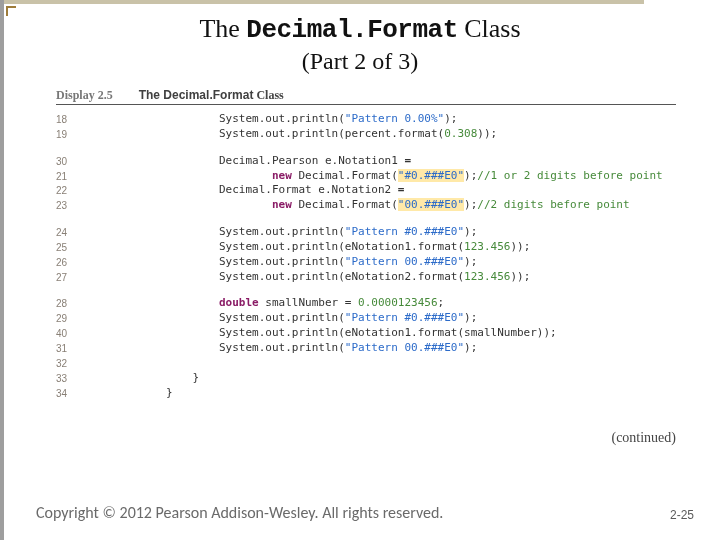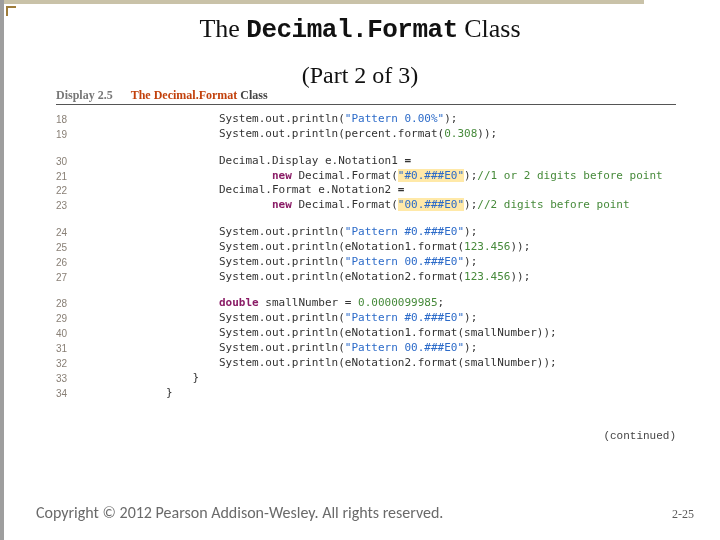--- a/index.html
+++ b/index.html
@@ -59,35 +59,36 @@
     line-height: 1.15;
   }
   .title .monocode {
     font-family: "Courier New", Courier, monospace;
     font-weight: bold;
     letter-spacing: -0.5px;
   }
   .title .sub {
     display: block;
     font-size: 24px;
-    margin-top: 16px;
+    margin-top: 2px;
   }
   .display-line {
     position: absolute;
     left: 56px;
     top: 88px;
     font-family: Georgia, serif;
     font-size: 12px;
     color: #777;
     font-weight: bold;
   }
   .display-line .classname {
-    font-family: Liberation Serif, serif;
-    color: #c2410c;
-    font-weight: bold;
+    font-family: Liberation Sans, sans-serif;
+    color: #404040;
+    font-weight: bold;
+    margin-left: 8px;
   }
   .display-line .class-suffix {
     font-family: Georgia, serif;
     color: #444;
     font-weight: bold;
   }
   .hr {
     position: absolute;
     left: 56px;
     right: 44px;
@@ -127,37 +128,37 @@
   .tok-str  { color: #2c6bc9; }                          
   .tok-hi   { background: #ffe9a8; color: #2c6bc9; }     
   .tok-cm   { color: #468a3a; }                          
   .tok-num  { color: #468a3a; }                          
   .tok-ty   { color: #333; }                             
   .tok-op   { color: #333; font-weight: bold; }          
   .continued {
     position: absolute;
     right: 44px;
     top: 430px;
-    font-size: 11px;
+    font-size: 14px;
     color: #444;
-    font-family: Liberation Mono, monospace;
+    font-family: Liberation Serif, serif;
   }
   .footer {
     position: absolute;
     left: 36px;
     bottom: 18px;
     font-family: Calibri, Arial, sans-serif;
     font-size: 16px;
     color: #6a6a6a;
   }
   .pagenum {
     position: absolute;
     right: 26px;
     bottom: 18px;
-    font-family: Liberation Serif, serif;
+    font-family: Liberation Sans, sans-serif;
     font-size: 12px;
     color: #5a5a5a;
   }
 </style>
 </head>
 <body>
 
 <div class="slide">
   <div class="border-left"></div>
   <div class="border-top"></div>
@@ -172,35 +173,35 @@
     <span>Display 2.5</span>
     &nbsp;&nbsp;&nbsp;&nbsp;
     <span class="classname">The Decimal.Format</span><span class="class-suffix"> Class</span>
   </div>
   <div class="hr"></div>
 
   <div class="code-area" id="code-area">
       <div class="code-row"><span class="ln">18</span><span class="cc"><span>        </span><span>System.out.println(</span><span class="tok-str">"Pattern 0.00%"</span><span>);</span></span></div>
       <div class="code-row"><span class="ln">19</span><span class="cc"><span>        </span><span>System.out.println(percent.format(</span><span class="tok-num">0.308</span><span>));</span></span></div>
       <div class="code-row blank"></div>
-      <div class="code-row"><span class="ln">30</span><span class="cc"><span>        </span><span class="tok-ty">Decimal.Display e.Notation1 </span><span class="tok-op">=</span></span></div>
+      <div class="code-row"><span class="ln">30</span><span class="cc"><span>        </span><span class="tok-ty">Decimal.Pearson e.Notation1 </span><span class="tok-op">=</span></span></div>
       <div class="code-row"><span class="ln">21</span><span class="cc"><span>                </span><span class="tok-kw">new</span><span> Decimal.Format(</span><span class="tok-hi">"#0.###E0"</span><span>);</span><span class="tok-cm">//1 or 2 digits before point</span></span></div>
       <div class="code-row"><span class="ln">22</span><span class="cc"><span>        </span><span class="tok-ty">Decimal.Format e.Notation2 </span><span class="tok-op">=</span></span></div>
       <div class="code-row"><span class="ln">23</span><span class="cc"><span>                </span><span class="tok-kw">new</span><span> Decimal.Format(</span><span class="tok-hi">"00.###E0"</span><span>);</span><span class="tok-cm">//2 digits before point</span></span></div>
       <div class="code-row blank"></div>
       <div class="code-row"><span class="ln">24</span><span class="cc"><span>        </span><span>System.out.println(</span><span class="tok-str">"Pattern #0.###E0"</span><span>);</span></span></div>
       <div class="code-row"><span class="ln">25</span><span class="cc"><span>        </span><span>System.out.println(eNotation1.format(</span><span class="tok-num">123.456</span><span>));</span></span></div>
       <div class="code-row"><span class="ln">26</span><span class="cc"><span>        </span><span>System.out.println(</span><span class="tok-str">"Pattern 00.###E0"</span><span>);</span></span></div>
       <div class="code-row"><span class="ln">27</span><span class="cc"><span>        </span><span>System.out.println(eNotation2.format(</span><span class="tok-num">123.456</span><span>));</span></span></div>
       <div class="code-row blank"></div>
-      <div class="code-row"><span class="ln">28</span><span class="cc"><span>        </span><span class="tok-kw">double</span><span> smallNumber = </span><span class="tok-num">0.0000099985</span><span>;</span></span></div>
+      <div class="code-row"><span class="ln">28</span><span class="cc"><span>        </span><span class="tok-kw">double</span><span> smallNumber = </span><span class="tok-num">0.0000123456</span><span>;</span></span></div>
       <div class="code-row"><span class="ln">29</span><span class="cc"><span>        </span><span>System.out.println(</span><span class="tok-str">"Pattern #0.###E0"</span><span>);</span></span></div>
       <div class="code-row"><span class="ln">40</span><span class="cc"><span>        </span><span>System.out.println(eNotation1.format(smallNumber));</span></span></div>
       <div class="code-row"><span class="ln">31</span><span class="cc"><span>        </span><span>System.out.println(</span><span class="tok-str">"Pattern 00.###E0"</span><span>);</span></span></div>
-      <div class="code-row"><span class="ln">32</span><span class="cc"><span>        </span><span>System.out.println(eNotation2.format(smallNumber));</span></span></div>
+      <div class="code-row"><span class="ln">32</span><span class="cc"><span>        </span></span></div>
       <div class="code-row"><span class="ln">33</span><span class="cc"><span>    </span><span>}</span></span></div>
       <div class="code-row"><span class="ln">34</span><span class="cc"><span></span><span>}</span></span></div>
     </div>
 
   <div class="continued">(continued)</div>
 
   <div class="footer">Copyright © 2012 Pearson Addison-Wesley. All rights reserved.</div>
   <div class="pagenum">2-25</div>
 </div>
 

